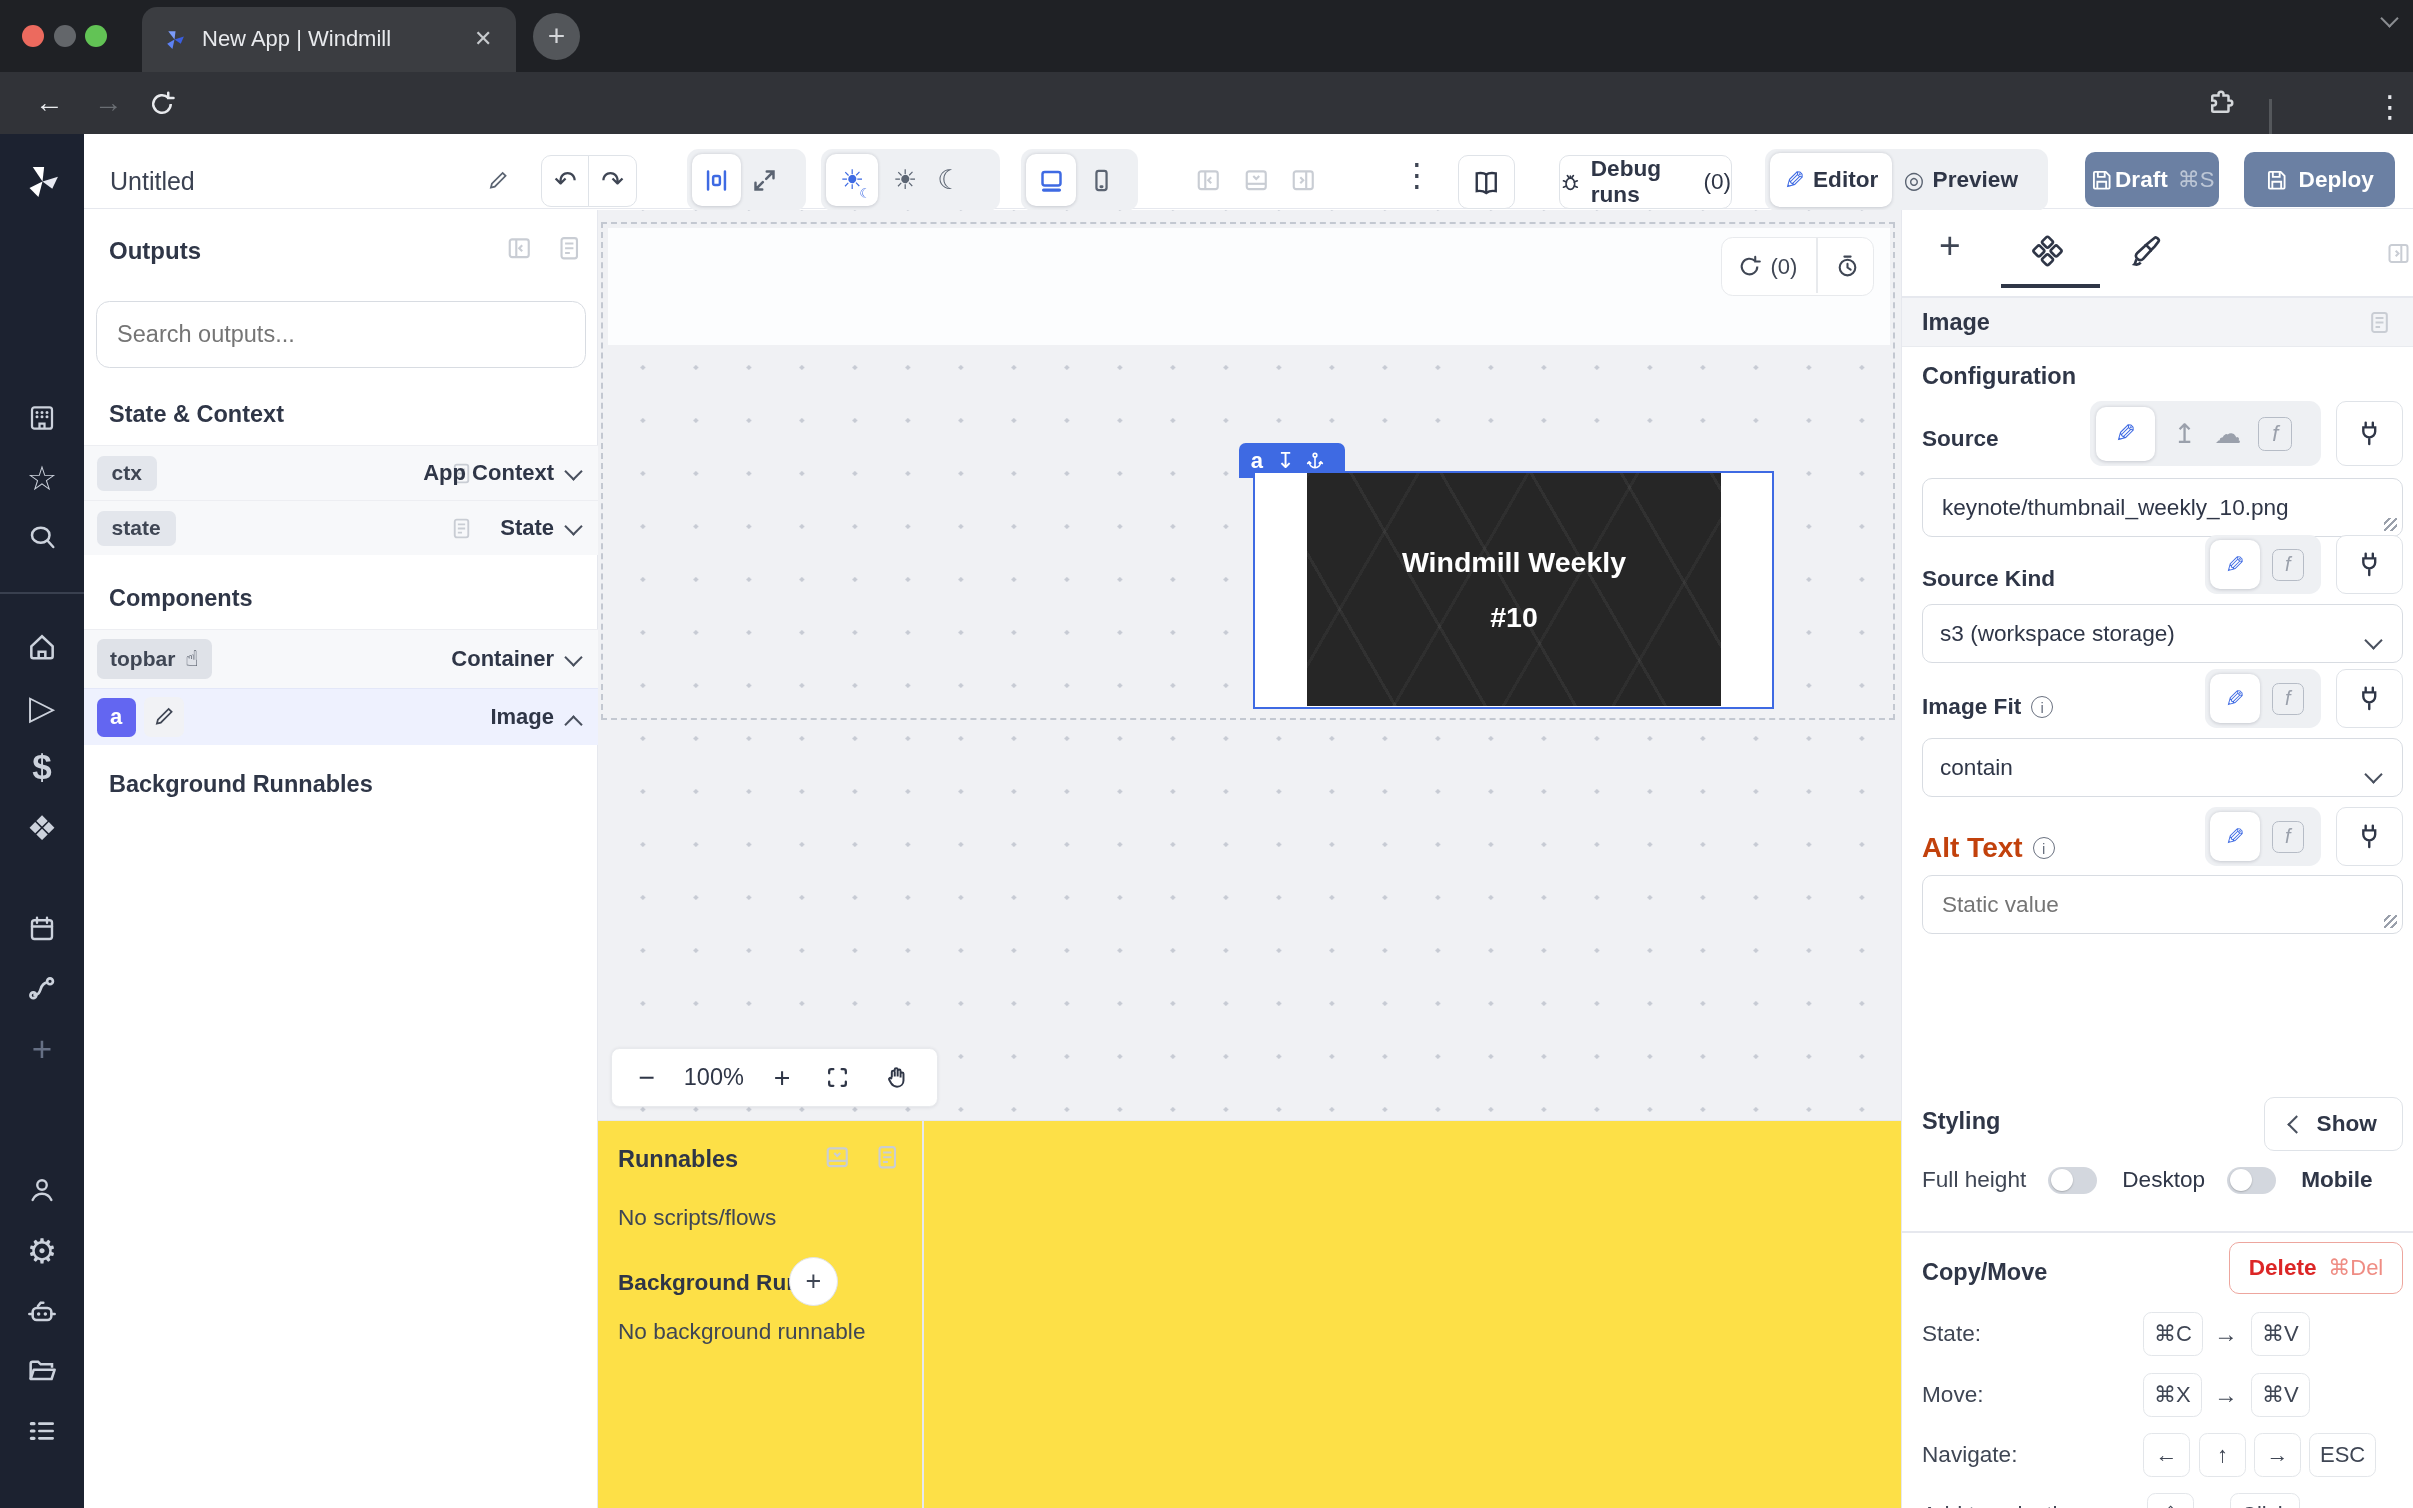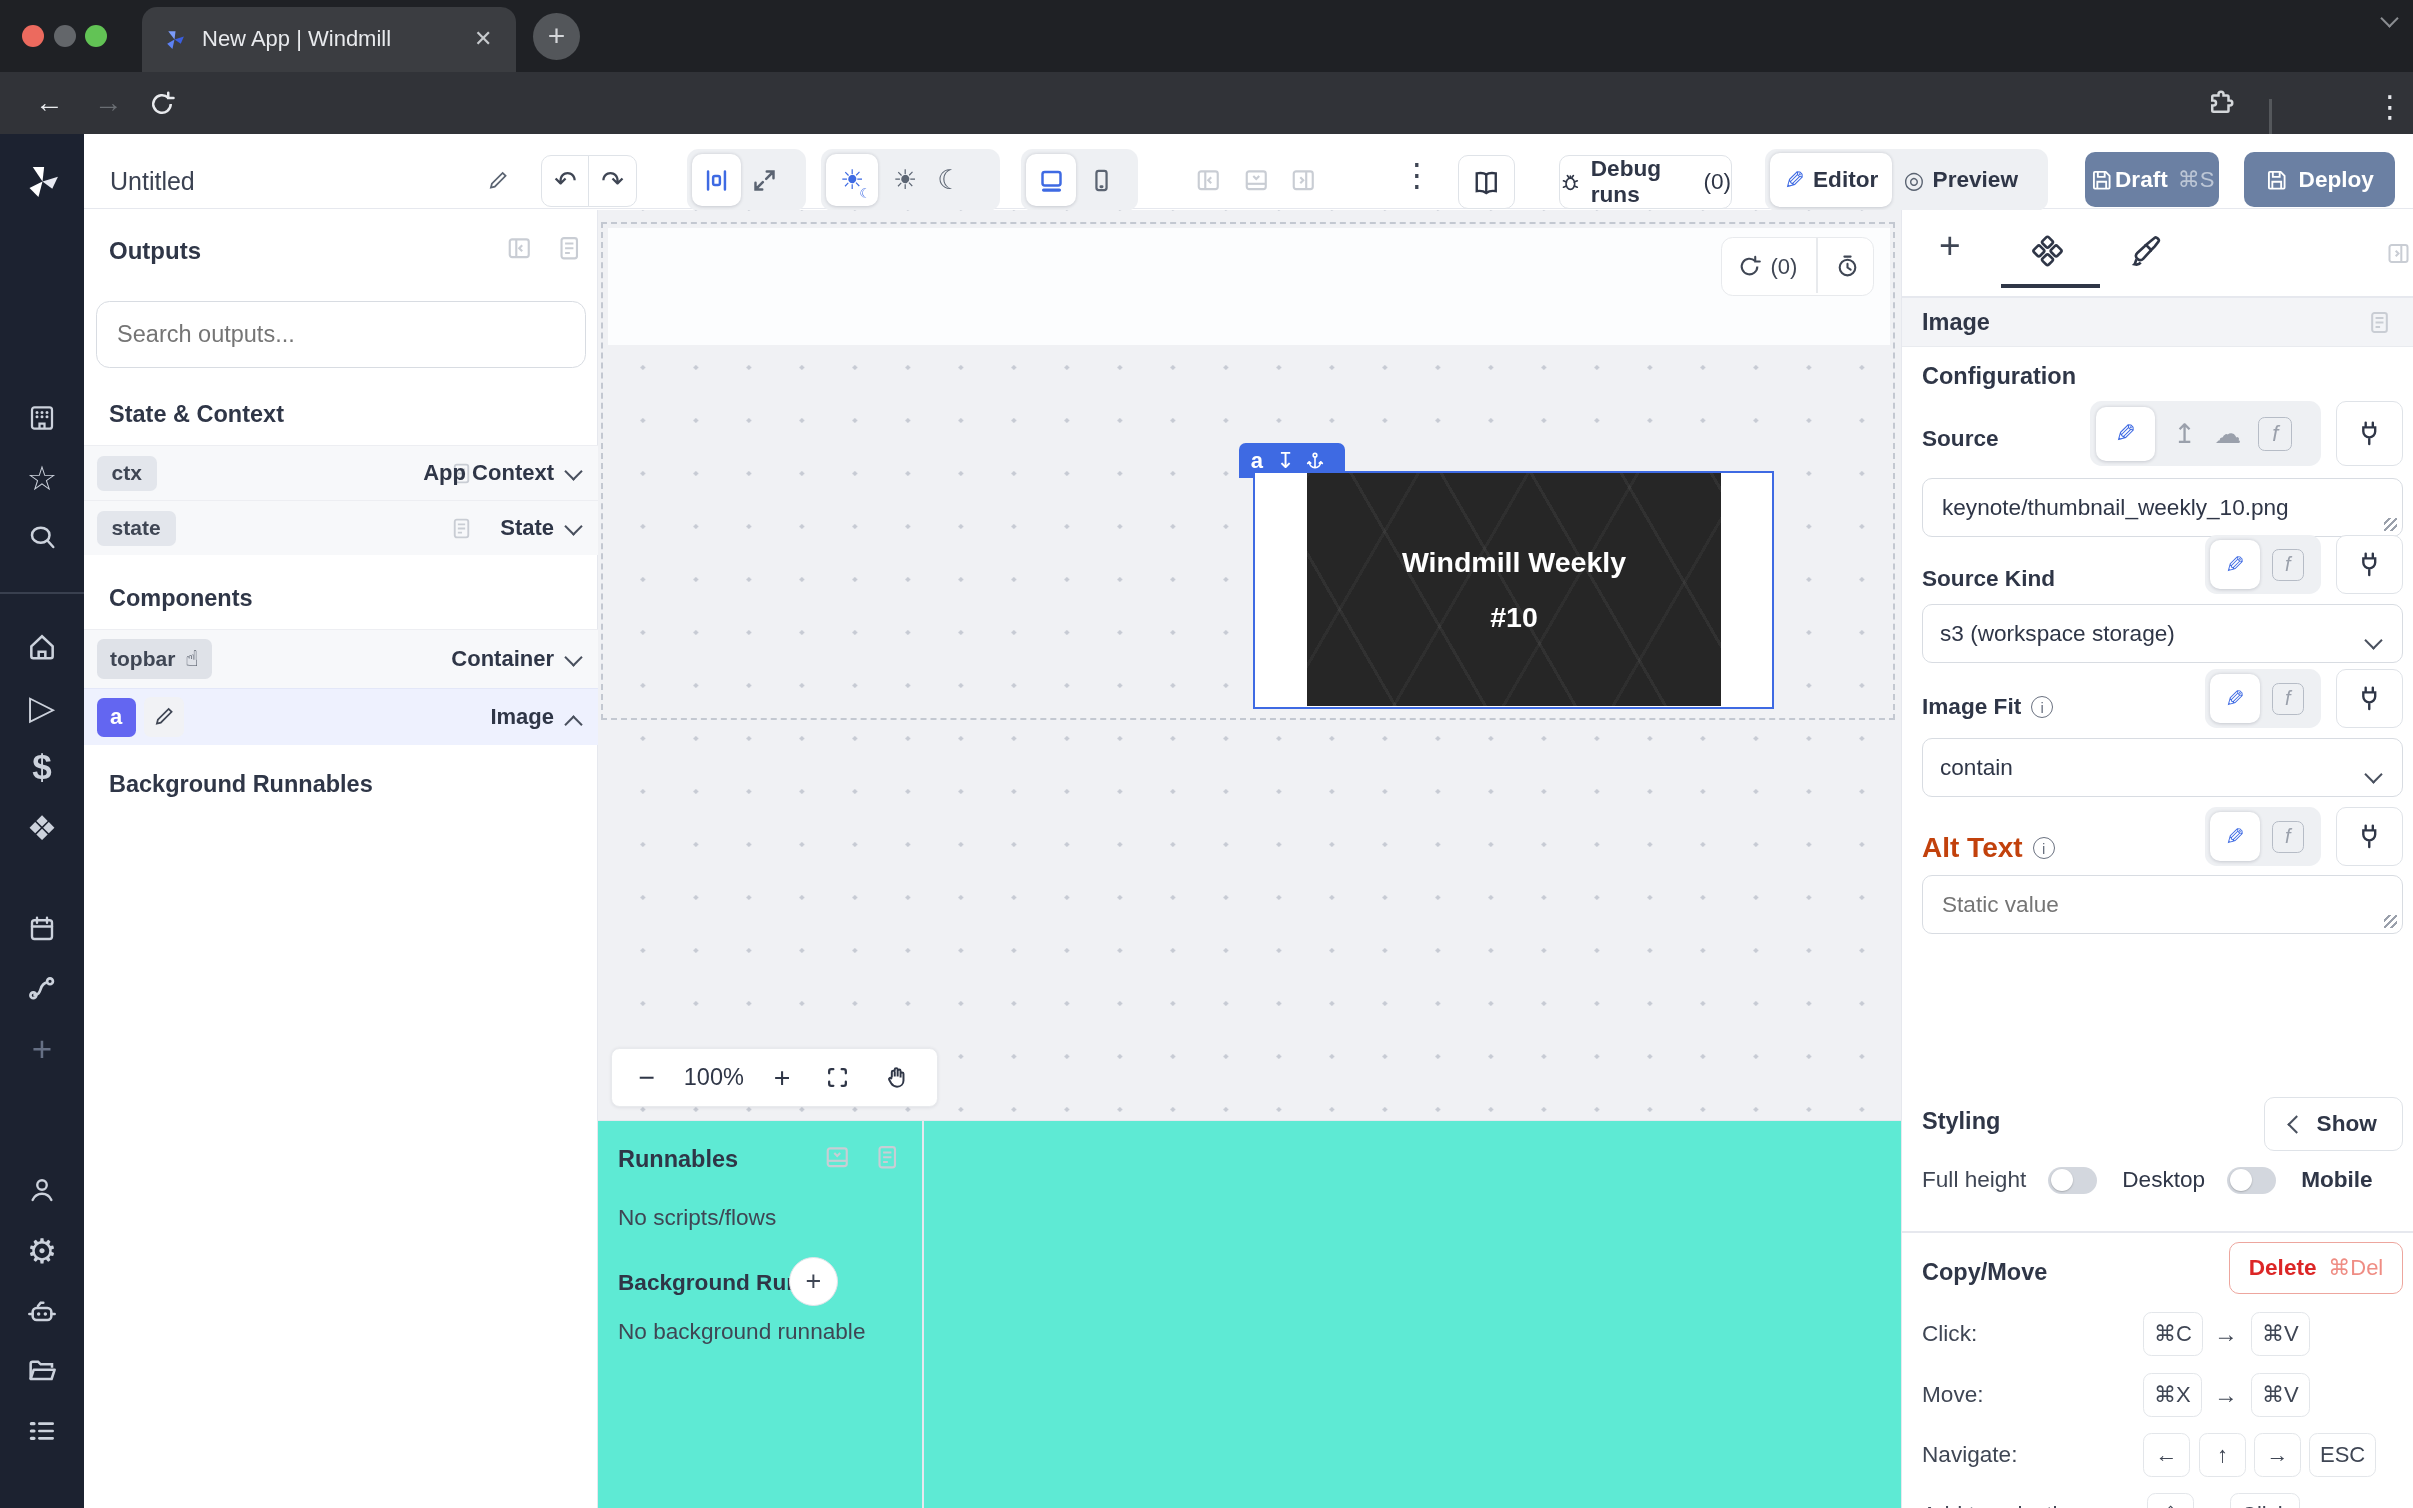--- a/index.html
+++ b/index.html
@@ -24,21 +24,21 @@
   .seg{background:#eef0f3;border-radius:11.7px;}
   .pill{background:#fff;border-radius:10px;box-shadow:0 0.8px 3.4px rgba(20,30,50,.18);}
   .wbtn{background:#fff;border:1.7px solid #dfe3e8;border-radius:10px;box-sizing:border-box;}
   .bluebtn{background:#6b80a3;border-radius:10px;color:#fff;}
   
   .outputs{left:84px;top:210px;width:514px;height:1299px;background:#fff;border-right:1.7px solid #e6e8ee;box-sizing:border-box;}
   .rightpanel{left:1901px;top:210px;width:513px;height:1299px;background:#fff;border-left:1.7px solid #e6e8ee;box-sizing:border-box;}
   .canvas{left:598px;top:210px;width:1303px;height:911px;background-color:#f0f1f4;
           background-image:radial-gradient(circle,#c7cbd4 2px,transparent 2.3px);
           background-size:53px 53px;background-position:18.4px 25px;}
-  .bottompanel{left:598px;top:1120px;width:1303px;height:388px;background:#5eead4;border-top:1.7px solid #e6e8ee;box-sizing:border-box;}
+  .bottompanel{left:598px;top:1120px;width:1303px;height:388px;background:#fde047;border-top:1.7px solid #e6e8ee;box-sizing:border-box;}
   .srow{background:#f7f8fa;border-top:1.7px solid #edeef2;box-sizing:border-box;}
   .badge{background:#e3e6ec;border-radius:6.7px;font-weight:bold;color:#3f4654;}
   .field{border:1.7px solid #d8dce2;border-radius:10px;box-sizing:border-box;background:#fff;font-size:22.6px;color:#2f3647;}
   .field input{border:none;outline:none;font:inherit;color:inherit;background:transparent;width:100%;}
   .kbd{border:1.7px solid #e3e6ea;border-radius:8.4px;color:#3f4654;background:#fff;height:44px;
        display:inline-flex;align-items:center;justify-content:center;font-size:22px;box-sizing:border-box;padding:0 10px;}
   .chev{width:11px;height:11px;border-right:2.5px solid #49505e;border-bottom:2.5px solid #49505e;display:inline-block;}
   .chev.down{transform:rotate(45deg);}
   .chev.up{transform:rotate(-135deg);}
   .chev.left{transform:rotate(135deg);}
@@ -584,21 +584,21 @@
     </div>
     <div class="abs" style="left:0;top:1021px;width:513px;height:1.7px;background:#e6e8ee"></div>
 
     <span class="abs h28" style="left:20px;top:1049px">Copy/Move</span>
     <div class="abs flex" style="left:327px;top:1032px;width:174px;height:52px;border:1.7px solid #eda69e;border-radius:10px;justify-content:center;box-sizing:border-box;background:#fff">
       <span style="font-size:22.6px;font-weight:bold;color:#dc2626">Delete</span>
       <span style="margin-left:11.7px;font-size:22px;color:#ef8d84">⌘Del</span>
     </div>
 
     <div class="abs flex" style="left:20px;top:1111px;width:481px">
-      <span class="t27">Click:</span>
+      <span class="t27">State:</span>
       <span class="kbd" style="position:absolute;left:221px">⌘C</span>
       <span style="position:absolute;left:292px;font-size:23.5px;color:#3f4654">→</span>
       <span class="kbd" style="position:absolute;left:329px">⌘V</span>
     </div>
     <div class="abs flex" style="left:20px;top:1172px;width:481px">
       <span class="t27">Move:</span>
       <span class="kbd" style="position:absolute;left:221px">⌘X</span>
       <span style="position:absolute;left:292px;font-size:23.5px;color:#3f4654">→</span>
       <span class="kbd" style="position:absolute;left:329px">⌘V</span>
     </div>

